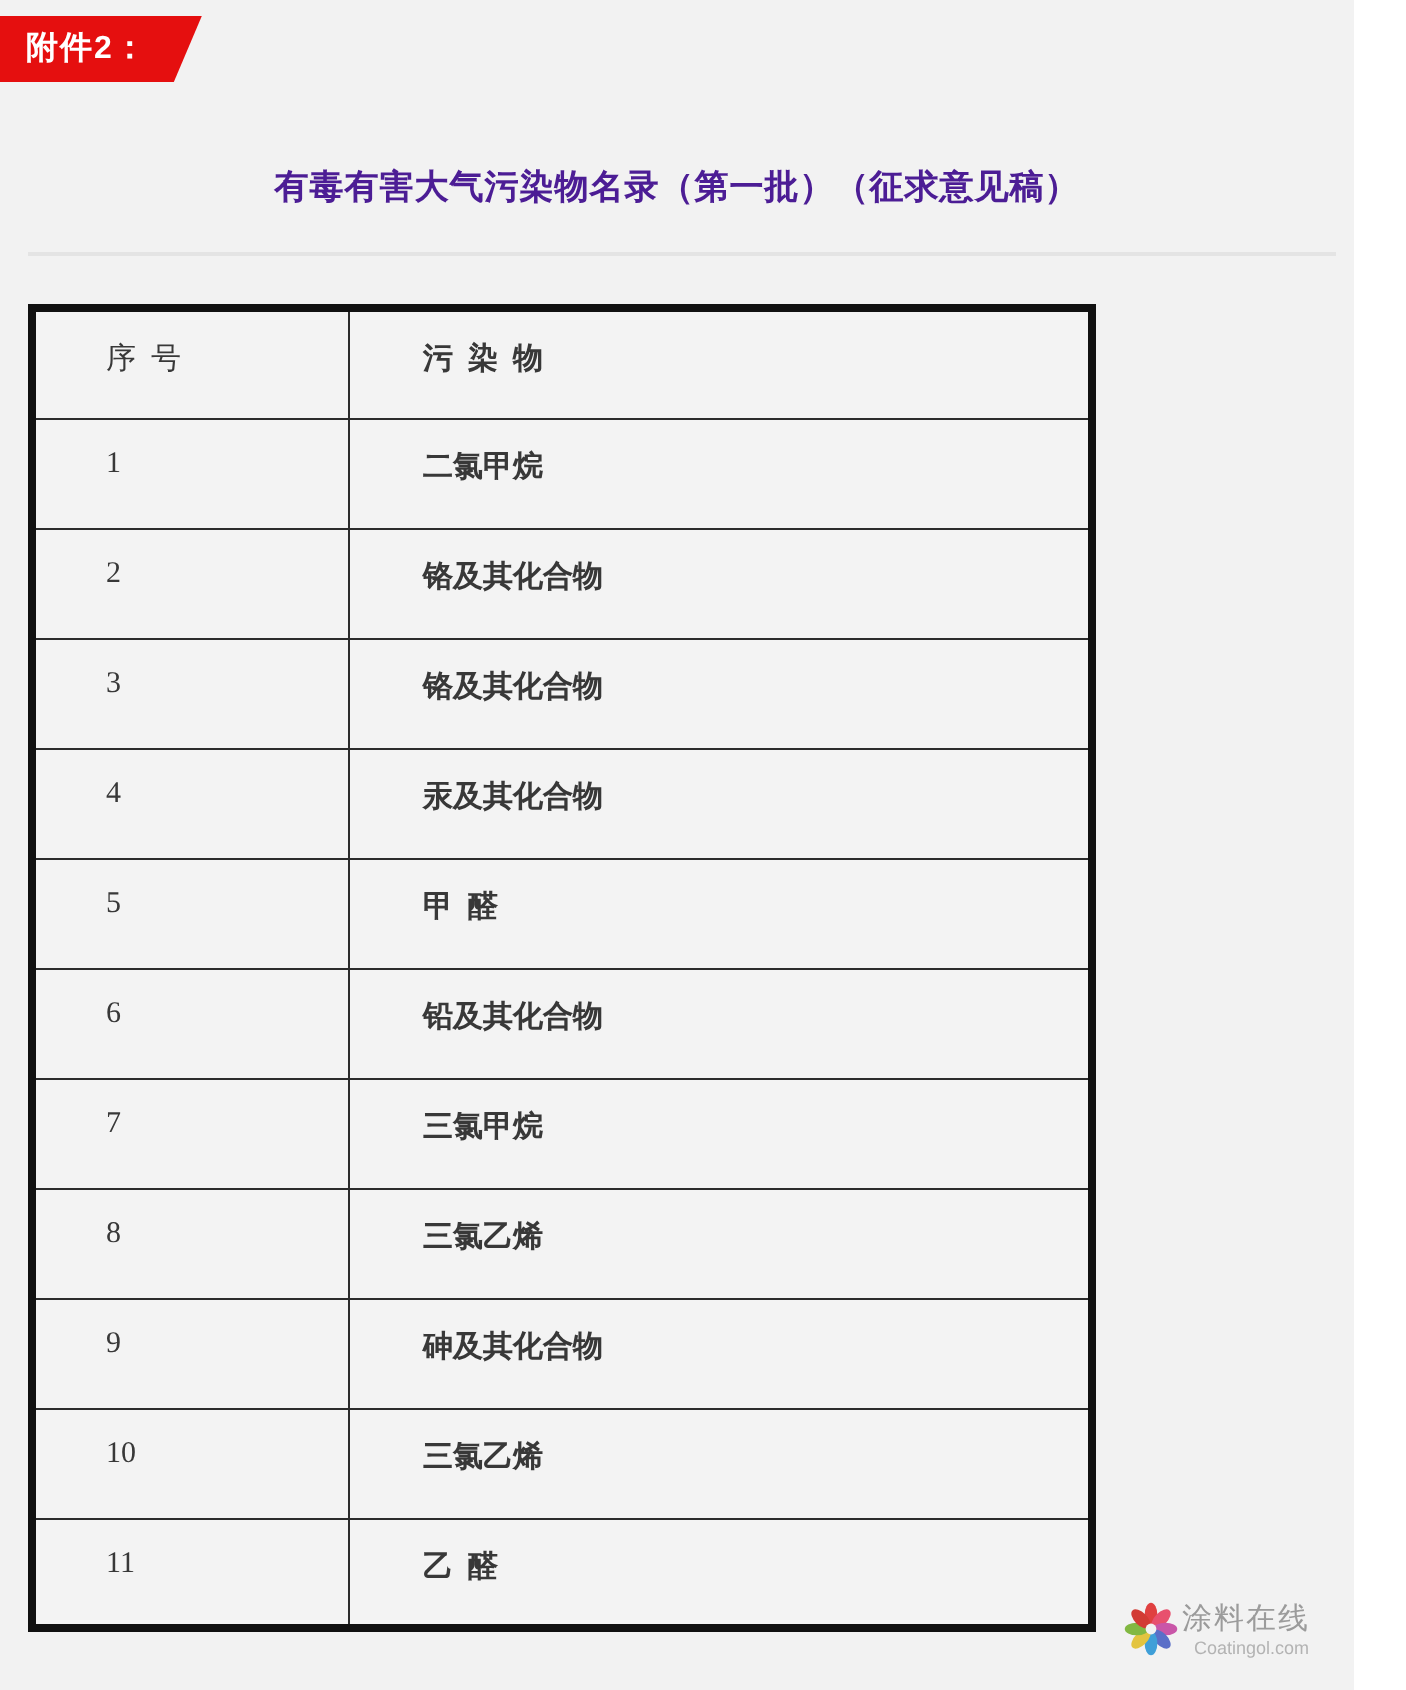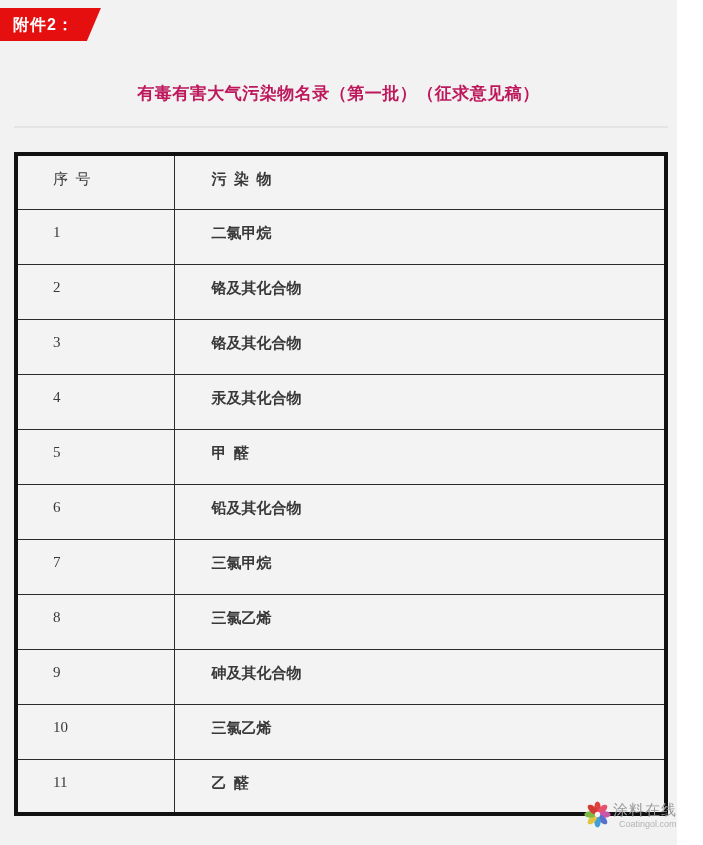--- a/index.html
+++ b/index.html
@@ -17,46 +17,46 @@
   .badge-main {
     background:#e50f0f; color:#ffffff; font-weight:bold; font-size:16px;
     line-height:33px; padding:0 27px 0 13px; letter-spacing:1px;
     clip-path:polygon(0 0, 100% 0, calc(100% - 14px) 100%, 0 100%);
   }
   .badge-stripe-a { width:10px; margin-left:-2px; background:#e50f0f; transform:skewX(-24deg); }
   .badge-stripe-b { width:4px;  margin-left:5px;  background:#e50f0f; transform:skewX(-24deg); }
   
   .doc-title {
     position:absolute; left:0; top:82px; width:677px; text-align:center;
-    font-size:17px; font-weight:bold; color:#be185d; letter-spacing:0.5px;
+    font-size:17px; font-weight:bold; color:#4c1d95; letter-spacing:0.5px;
   }
   .title-rule {
     position:absolute; left:14px; top:126px; width:654px; height:2px;
     background:#e4e4e4;
   }
   
   table.pollutants {
-    position:absolute; left:14px; top:152px; width:654px;
+    position:absolute; left:14px; top:152px; width:534px;
     border-collapse:collapse; table-layout:fixed;
     border:4px solid #111111; background:#f3f3f3;padding-left:37px;
   }
   table.pollutants col.c1 { width:158px; }
   table.pollutants tr { height:55px; }
   table.pollutants th, table.pollutants td {
     border:1.5px solid #2b2b2b;
     vertical-align:top; text-align:left;
     padding:14px 4px 0 35px;
     font-family:"Liberation Serif","DejaVu Serif",serif;
     font-weight:normal; font-size:15px; color:#383838;
     white-space:pre; overflow:hidden;
   }
   table.pollutants td.c2, table.pollutants th.c2 { padding-left:37px;font-weight:bold; }
   
   .watermark {
-    position:absolute; left:584px; top:801px; z-index:5;
+    position:absolute; left:562px; top:801px; z-index:5;
     display:flex; align-items:flex-start;
   }
   .wm-text { display:flex; flex-direction:column; margin-left:2px; }
   .wm-name { font-size:15px; color:#9b9b9b; line-height:17px; letter-spacing:1px; }
   .wm-domain { font-size:9px; color:#b3b3b3; line-height:10px; margin-top:1px; margin-left:6px; }
 </style>
 </head>
 <body>
 
 <div class="content-area">

